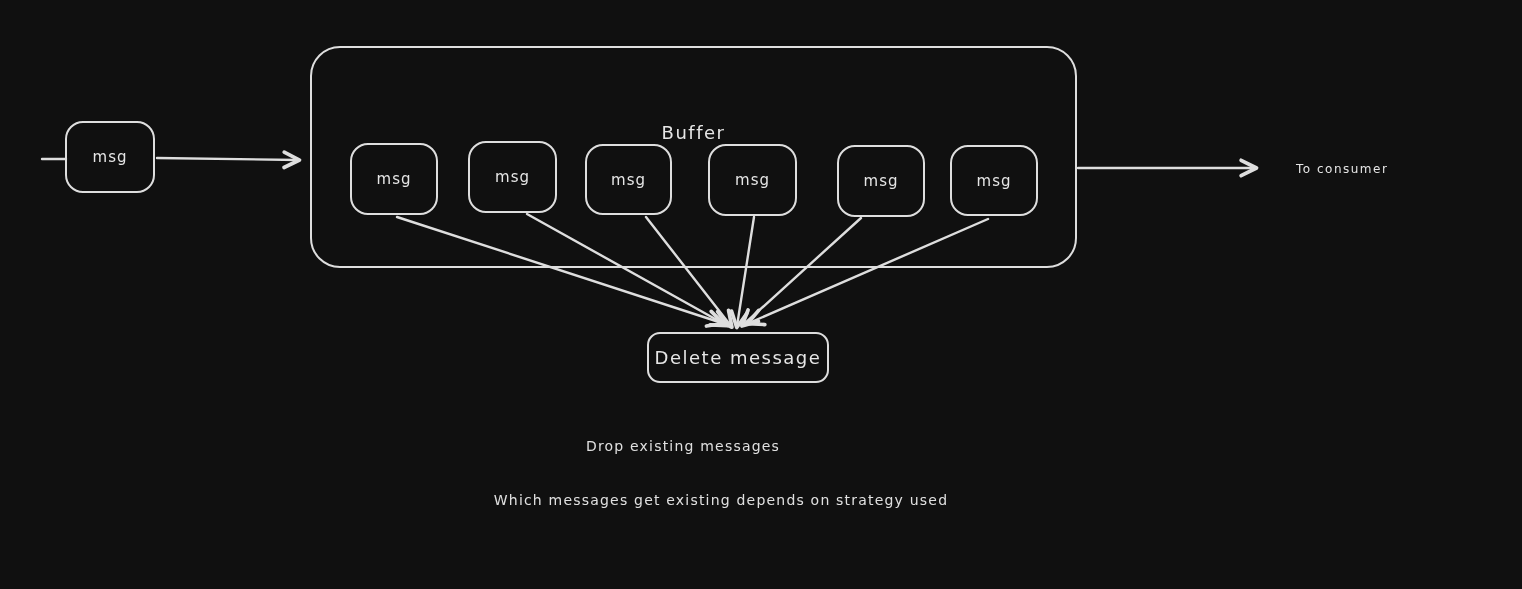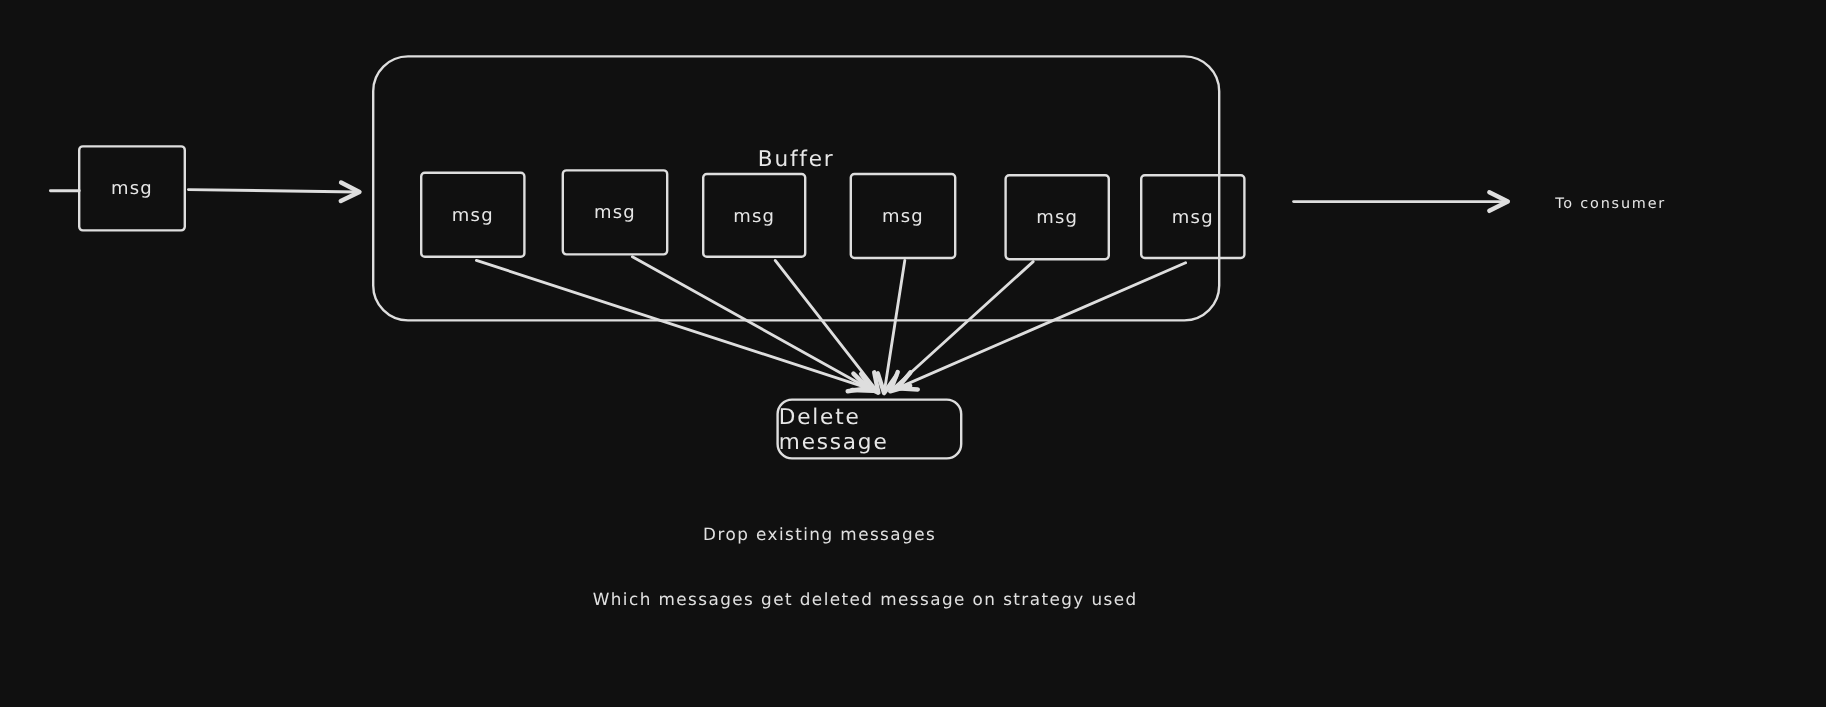--- a/index.html
+++ b/index.html
@@ -18,57 +18,57 @@
   }
   .wires {
     position: absolute;
     inset: 0;
     width: 1522px;
     height: 589px;
   }
   .box {
     position: absolute;
     border: 2.5px solid #dedede;
-    border-radius: 4px;
+    border-radius: 18px;
     background: transparent;
     display: flex;
     align-items: center;
     justify-content: center;
     box-sizing: border-box;
   }
   .msg-label {
     font-size: 15px;
     letter-spacing: 1px;
     color: #e6e6e6;
   }
   .buffer {
     position: absolute;
     left: 310px;
     top: 46px;
-    width: 707px;
+    width: 767px;
     height: 222px;
     border: 2.5px solid #dedede;
     border-radius: 30px;
     box-sizing: border-box;
   }
   .buffer-title {
     position: absolute;
     left: 0;
     right: 0;
     top: 74px;
     text-align: center;
     font-size: 18px;
     letter-spacing: 1.5px;
     color: #e6e6e6;
   }
   .delete-box {
     position: absolute;
     left: 647px;
     top: 332px;
-    width: 155px;
+    width: 182px;
     height: 51px;
     border-radius: 13px;
   }
   .delete-label {
     font-size: 18px;
     letter-spacing: 1.5px;
     color: #e6e6e6;
   }
   .consumer-label {
     position: absolute;
@@ -141,15 +141,15 @@
     <span class="msg-label">msg</span>
   </div>
 
   <div class="box delete-box">
     <span class="delete-label">Delete message</span>
   </div>
 
   <div class="consumer-label">To consumer</div>
 
   <div class="caption caption-1">Drop existing messages</div>
-  <div class="caption caption-2">Which messages get deleted message on strategy used</div>
+  <div class="caption caption-2">Which messages get existing depends on strategy used</div>
 
 </div>
 
 </body></html>

